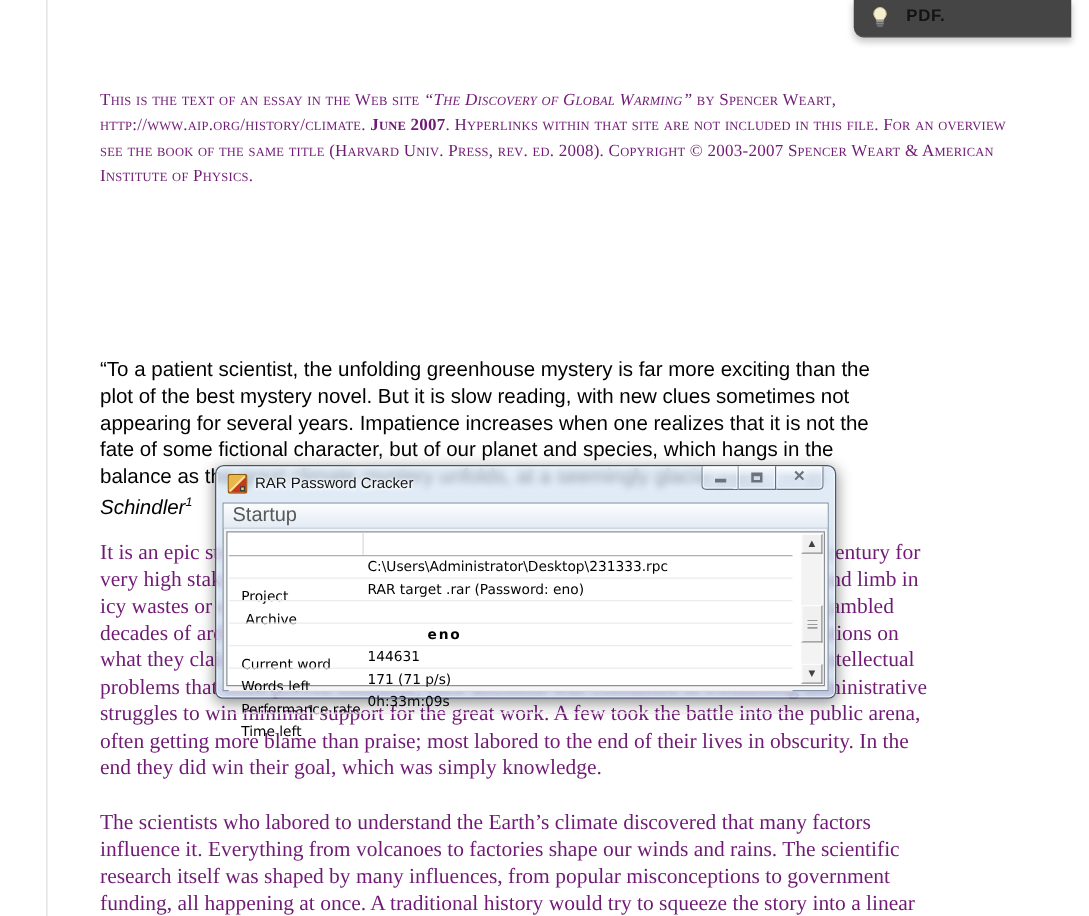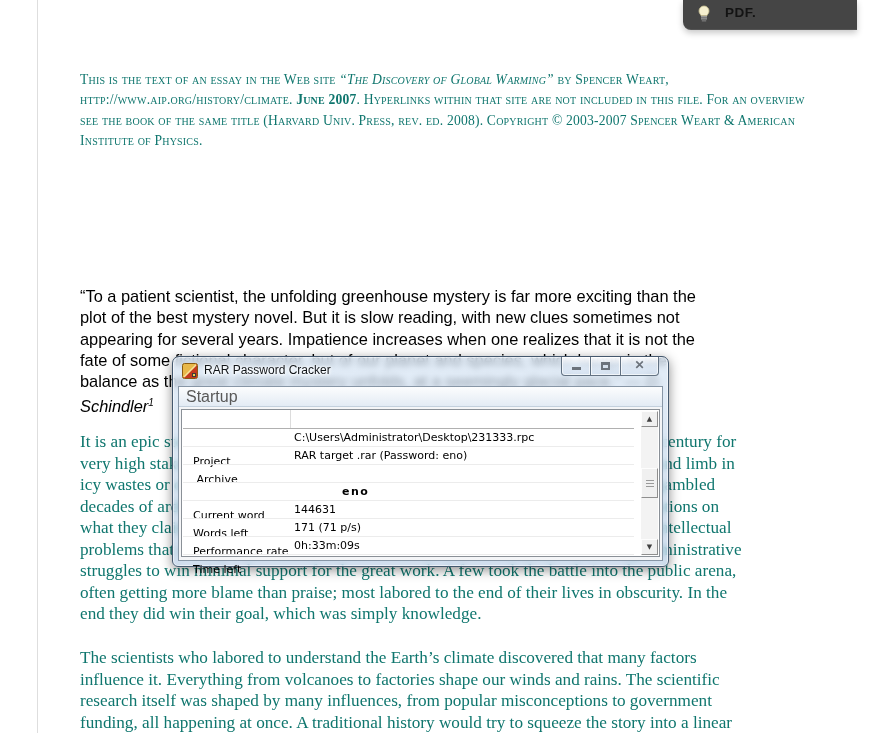--- a/index.html
+++ b/index.html
@@ -5,21 +5,21 @@
   * { margin:0; padding:0; box-sizing:border-box; }
   html,body { width:871px; height:733px; overflow:hidden; background:#ffffff;
               font-family:"Liberation Sans", sans-serif; }
   .abs { position:absolute; }
 
   
   #page { position:relative; width:871px; height:733px; background:#fff; }
   #page-edge-line { left:37px; top:0; bottom:0; width:1px; background:#dedede; }
 
   
-  .doc { color:#0f766e; z-index:1; }
+  .doc { color:#701a75; z-index:1; }
   #notice { left:80px; top:70px; width:732px; font-family:"Liberation Serif", serif;
             font-size:13.6px; line-height:20.3px; font-variant:small-caps; letter-spacing:.2px; }
   #notice .it { font-style:italic; }
   #notice .bd { font-weight:bold; }
   #heading { left:80px; top:204px; font-family:"Liberation Serif", serif;
              font-size:19.5px; font-weight:bold; line-height:29.5px; }
   #quote { left:80px; top:286px; font-size:16.4px; line-height:21.3px; color:#000; }
   #quote .pre { white-space:pre; display:block; }
   #quote .attrib, #quote .attrib-name { font-style:italic; }
   #quote sup { font-size:10px; }
@@ -30,21 +30,21 @@
 
   
   #pdf-badge { left:683px; top:0; width:174px; height:30px; background:#454545;
                border-radius:0 0 0 8px; z-index:30;
                box-shadow:0 3px 6px rgba(0,0,0,.22), inset 0 -1px 0 rgba(255,255,255,.08); }
   #pdf-badge .bulb { position:absolute; left:14px; top:4px; }
   #pdf-badge .lbl { position:absolute; left:42px; top:5px; font-size:13.5px;
                     font-weight:bold; color:#131313; letter-spacing:.5px; }
 
   
-  #dlg { left:172px; top:356px; width:497px; height:211px; z-index:10;
+  #dlg { left:172px; top:372px; width:497px; height:187px; z-index:10;
          border:1px solid #44586e; border-radius:7px 7px 6px 6px;
          background:linear-gradient(180deg, rgba(213,228,244,.68), rgba(178,200,226,.60));
          -webkit-backdrop-filter:blur(3px) saturate(1.15);
          backdrop-filter:blur(3px) saturate(1.15);
          box-shadow:0 3px 12px rgba(0,0,0,.45), inset 0 0 0 1px rgba(255,255,255,.55);text-decoration:underline; }
   #dlg-titlebar { position:absolute; left:0; right:0; top:0; height:29px; }
   #dlg-icon { position:absolute; left:9px; top:6px; width:16px; height:16px; }
   #dlg-title { position:absolute; left:31px; top:0; line-height:27px; font-size:12px;
                color:#101418; text-shadow:0 0 4px #fff, 0 0 2px #fff, 0 1px 3px #fff; }
   #win-buttons { position:absolute; right:9px; top:0; display:flex; }

